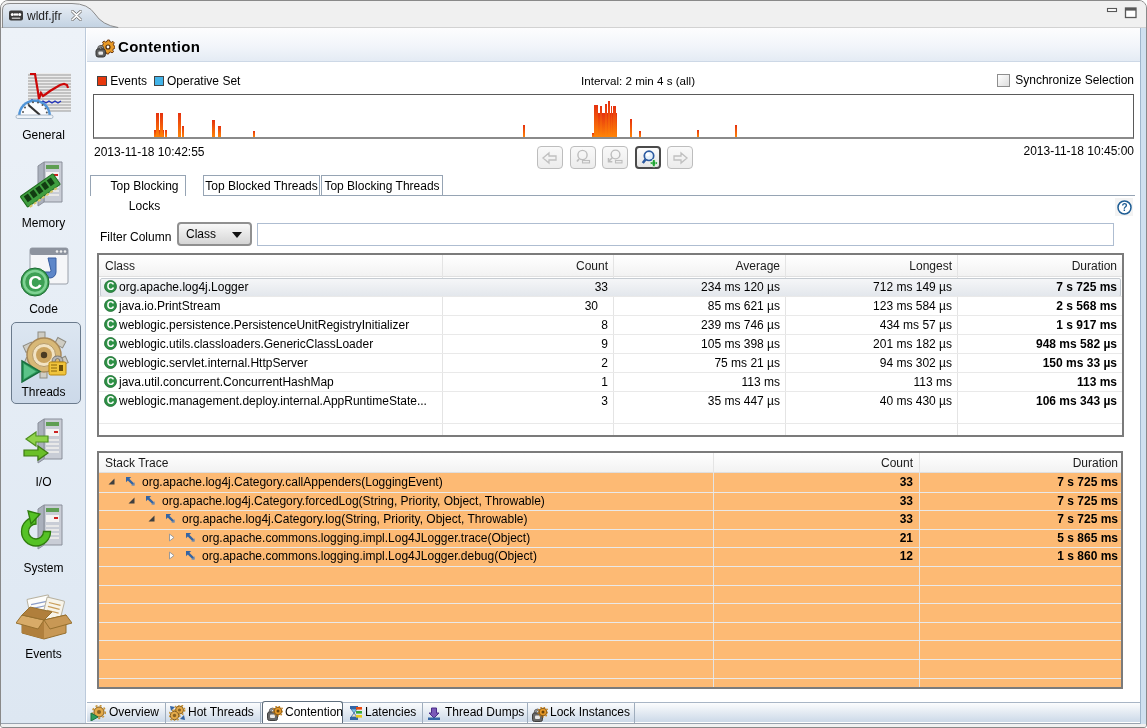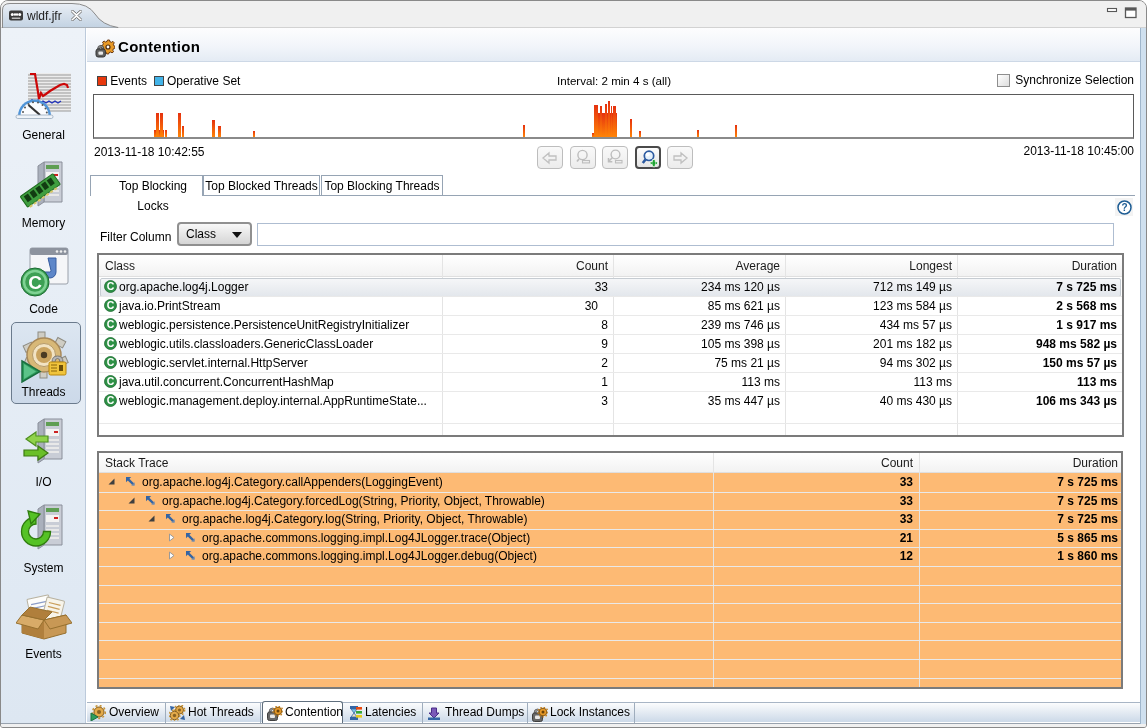--- a/index.html
+++ b/index.html
@@ -23,21 +23,21 @@
 #content { position:absolute; left:86px; top:0; width:1053px; height:695px; background:#fff; }
 #rightstrip { position:absolute; left:1139px; top:27px; width:6px; height:696px; background:#cfe0ef; border-left:1px solid #9fb6cc; z-index:5; }
 
 
 #pagehead { position:absolute; left:0; top:0; width:1053px; height:34px; background:linear-gradient(#fdfdfe 0%,#f2f5fa 55%,#e4ebf4 100%); border-bottom:1px solid #cdd8e6; }
 #pagehead .title { position:absolute; left:31px; top:10px; font-size:15px; font-weight:bold; color:#000; letter-spacing:0.3px; }
 
 
 #legend { position:absolute; left:10px; top:46px; font-size:12px; color:#000000; }
 .sq { display:inline-block; width:10px; height:10px; border:1px solid #444; vertical-align:-1px; }
-#interval { position:absolute; left:470px; top:46px; font-size:11.6px; color:#000; }
+#interval { position:absolute; left:494px; top:46px; font-size:11.6px; color:#000; }
 #sync { position:absolute; right:6px; top:45px; font-size:12px; color:#000; }
 #sync .cb { display:inline-block; width:13px; height:13px; background:linear-gradient(135deg,#fff,#ddd); border:1px solid #8e8e8e; vertical-align:-3px; margin-right:5px; }
 
 
 #chart { position:absolute; left:6px; top:66px; width:1041px; height:45px; background:#fff; border:1px solid #5a5a5a; border-bottom:2px solid #8a8a8a; }
 .bar { position:absolute; bottom:0; background:linear-gradient(#e5310f,#ff8407); }
 #ts-left { position:absolute; left:7px; top:117px; font-size:12px; color:#000; }
 #ts-right { position:absolute; right:6px; top:116px; font-size:12px; color:#000; }
 
 
@@ -379,21 +379,21 @@
             </g>
             <rect x="13.35" y="12.7" width="2.9" height="2.9" fill="#1fa532"></rect>
           </svg>
       </div>
       <div class="navbtn" style="left:580px;">
         <svg width="20" height="20" viewBox="0 0 20 20">
             <path d="M11 5 L11 8 L4 8 L4 12 L11 12 L11 15 L17 10 Z" fill="none" stroke="#c0c0c0" stroke-width="1.3"></path>
           </svg>
       </div>
 
-      <div class="itab" style="left:3px; width:113px;padding-left:13px;">Top Blocking Locks</div>
+      <div class="itab" style="left:3px; width:96px;padding-left:13px;">Top Blocking Locks</div>
       <div class="itab" style="left:116px; width:117px;">Top Blocked Threads</div>
       <div class="itab" style="left:234px; width:122px;">Top Blocking Threads</div>
       <div id="itabline"></div>
       <div id="helpicon"><svg width="15" height="15" viewBox="0 0 15 15" style="margin-top:2px">
         <circle cx="7.5" cy="7.5" r="6.5" fill="#fff" stroke="#1e5d94" stroke-width="1.5"></circle>
         <text x="7.5" y="11" text-anchor="middle" font-size="10" font-weight="bold" fill="#1e5d94" font-family="Liberation Sans">?</text>
       </svg></div>
 
       <div id="filterlbl">Filter Column</div>
       <div id="filtersel">Class<span class="arr"></span></div>
@@ -466,21 +466,21 @@
         <div class="row" style="top:98.0px;">
         <svg style="position:absolute;left:5px;top:3px;" width="13" height="13" viewBox="0 0 13 13">
               <circle cx="6.5" cy="6.5" r="6" fill="#2e9146"></circle>
               <circle cx="6.5" cy="6.5" r="6" fill="none" stroke="#1d6b31" stroke-width="0.8"></circle>
               <text x="6.5" y="10.3" text-anchor="middle" font-size="10.5" font-weight="bold" fill="#fff" font-family="Liberation Sans">C</text>
             </svg>
         <div style="position:absolute;left:20px;top:3px;">weblogic.servlet.internal.HttpServer</div>
         <div class="num" style="left:343px;width:166px;top:3px;">2</div>
         <div class="num" style="left:514px;width:167px;top:3px;">75 ms 21 µs</div>
         <div class="num" style="left:686px;width:167px;top:3px;">94 ms 302 µs</div>
-        <div class="num bold" style="left:858px;width:160px;top:3px;">150 ms 57 µs</div>
+        <div class="num bold" style="left:858px;width:160px;top:3px;">150 ms 33 µs</div>
         </div>
         <div class="rline" style="top:98.0px;"></div>
         <div class="row" style="top:117.0px;">
         <svg style="position:absolute;left:5px;top:3px;" width="13" height="13" viewBox="0 0 13 13">
               <circle cx="6.5" cy="6.5" r="6" fill="#2e9146"></circle>
               <circle cx="6.5" cy="6.5" r="6" fill="none" stroke="#1d6b31" stroke-width="0.8"></circle>
               <text x="6.5" y="10.3" text-anchor="middle" font-size="10.5" font-weight="bold" fill="#fff" font-family="Liberation Sans">C</text>
             </svg>
         <div style="position:absolute;left:20px;top:3px;">java.util.concurrent.ConcurrentHashMap</div>
         <div class="num" style="left:343px;width:166px;top:3px;">1</div>

